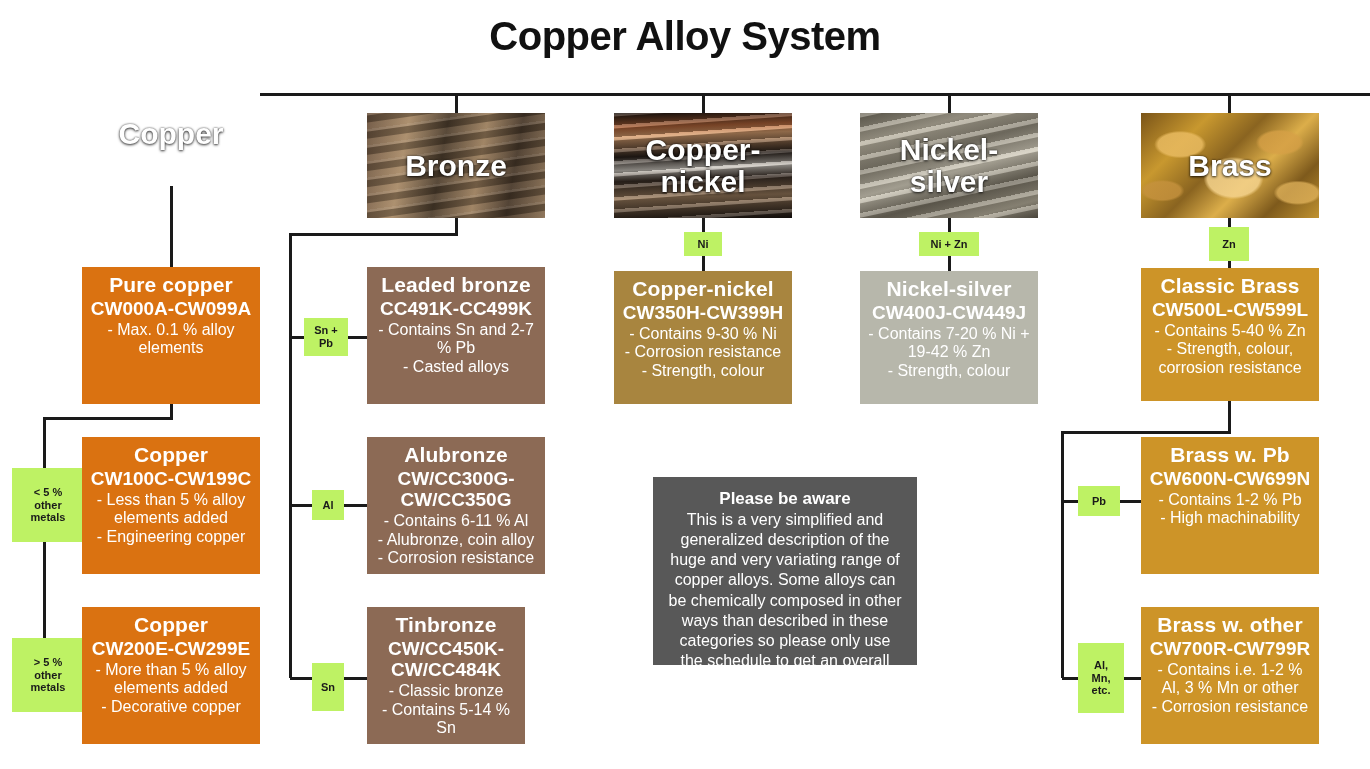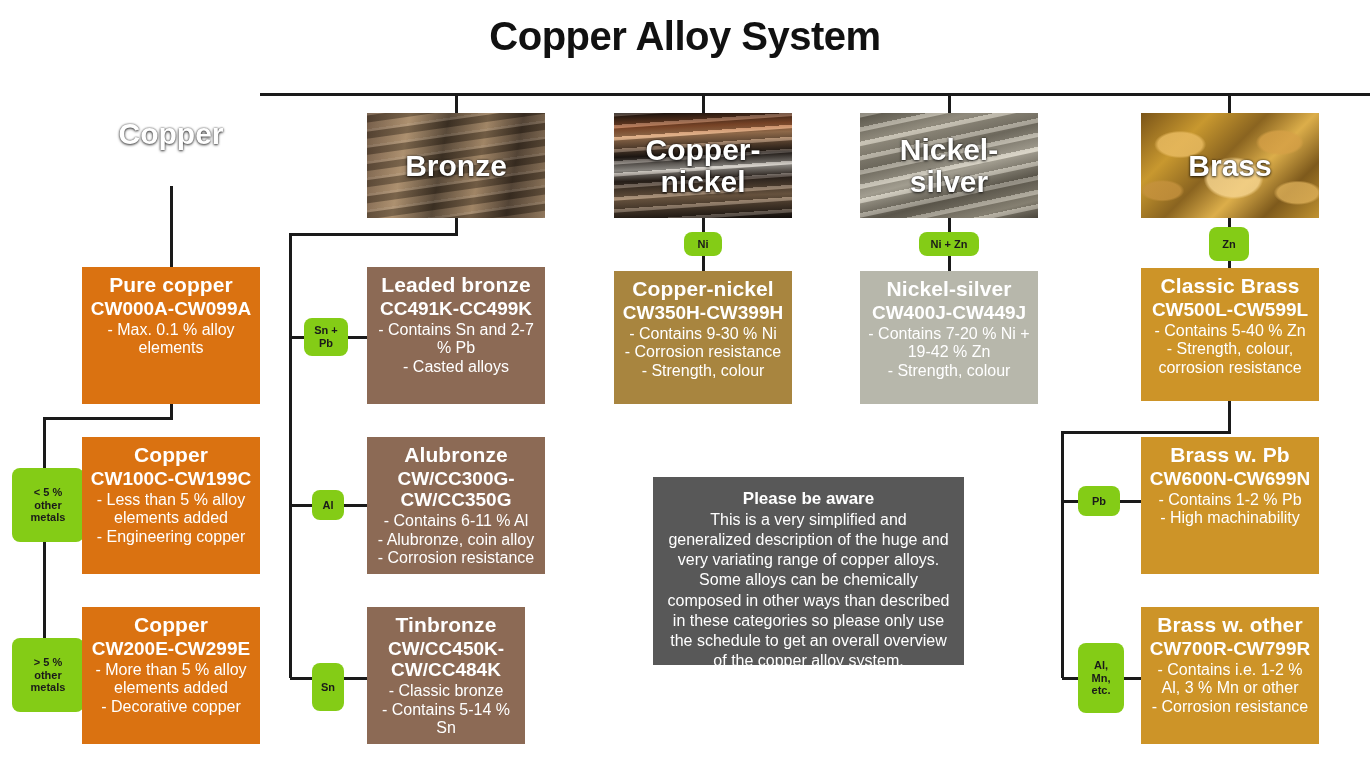--- a/index.html
+++ b/index.html
@@ -98,26 +98,25 @@
 
   .c-orange{background:#da7211;}
   .c-brown{background:#8c6a55;}
   .c-gold{background:#a8853f;}
   .c-grey{background:#b7b7ab;}
   .c-brass{background:#cd9428;}
 
   
   .chip{
     position:absolute;
-    background:#84cc16;color:#1a1a1a;
+    background:#bef264;color:#1a1a1a;
     font-size:11px;font-weight:bold;
     display:flex;align-items:center;justify-content:center;
     text-align:center;line-height:1.18;
     box-sizing:border-box;
-    border-radius:8px;
   }
 
   
   .note{
     position:absolute;
     background:#585858;color:#ffffff;
     box-sizing:border-box;
     padding:12px 14px;
     text-align:center;
   }
@@ -319,18 +318,18 @@
 
   <div class="box c-brass" style="left:1141px;top:607px;width:178px;height:137px;">
     <div class="bt">Brass w. other</div>
     <div class="bc">CW700R-CW799R</div>
     <ul>
       <li>- Contains i.e. 1-2 % Al, 3 % Mn or other</li>
       <li>- Corrosion resistance</li>
     </ul>
   </div>
 
-  <div class="note" style="left:653px;top:477px;width:311px;height:188px;">
+  <div class="note" style="left:653px;top:477px;width:264px;height:188px;">
     <div class="nh">Please be aware</div>
     <div class="nb">This is a very simplified and generalized description of the huge and very variating range of copper alloys. Some alloys can be chemically composed in other ways than described in these categories so please only use the schedule to get an overall overview of the copper alloy system.</div>
   </div>
 
 </div>
 
 </body></html>

